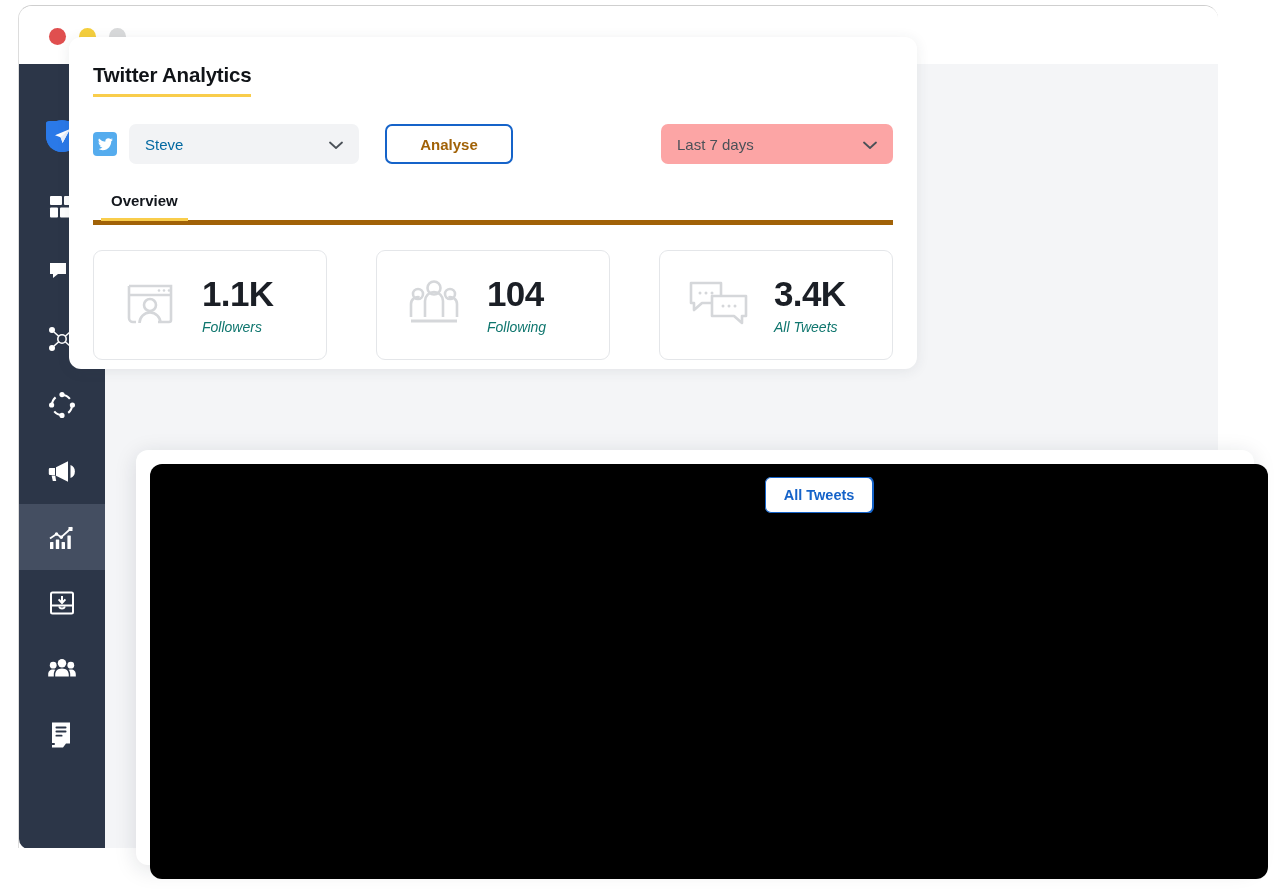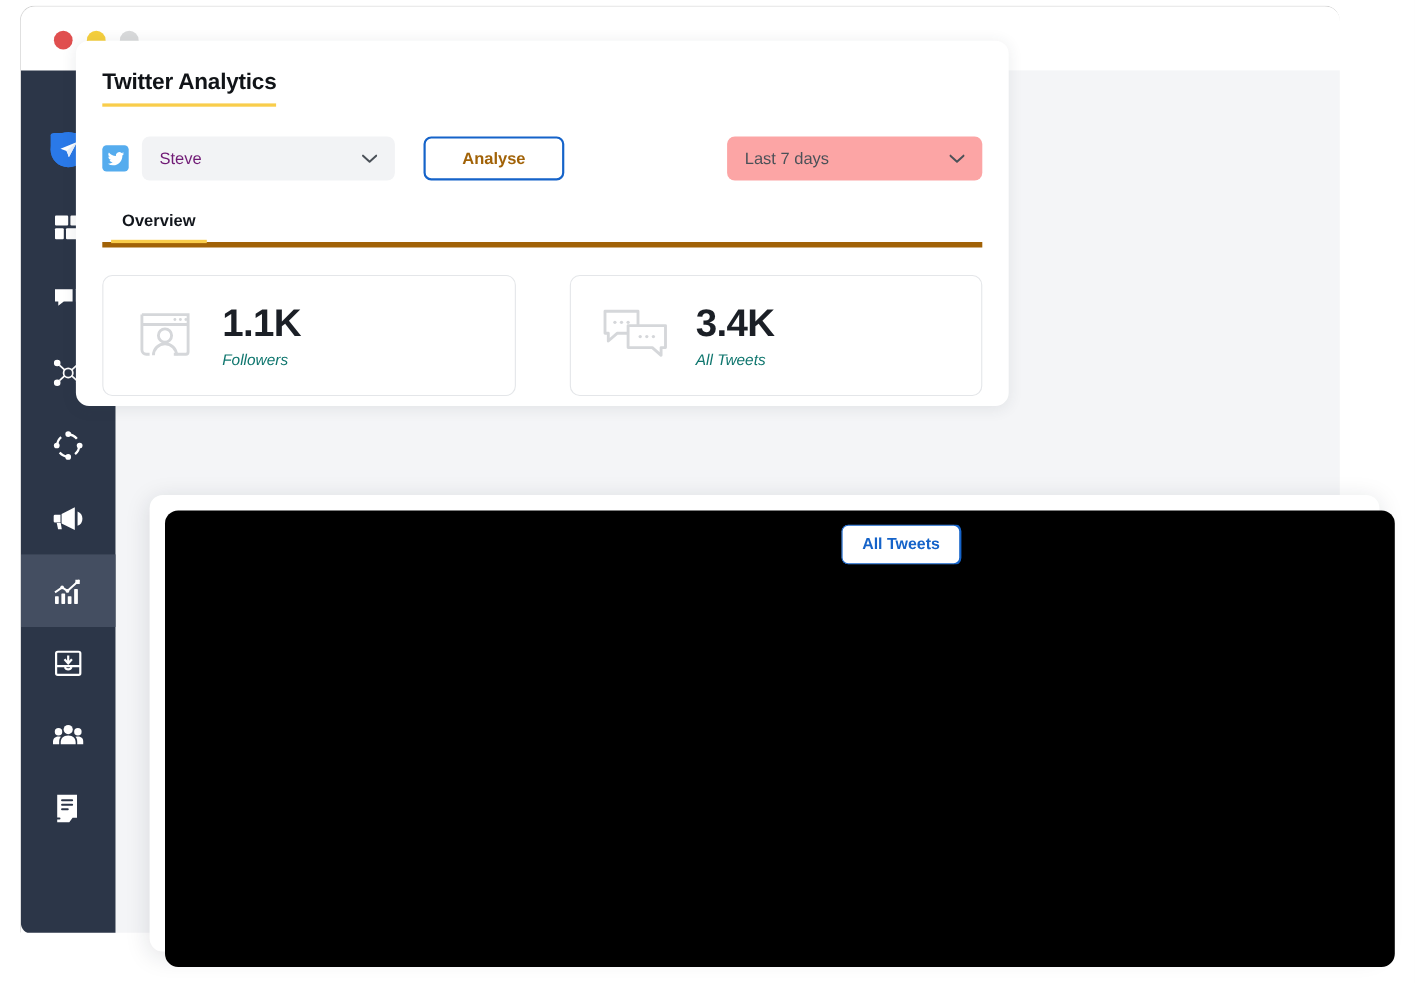--- a/index.html
+++ b/index.html
@@ -134,21 +134,21 @@
   .select-box {
     width: 230px;
     height: 40px;
     background: #f2f3f5;
     border-radius: 7px;
     display: flex;
     align-items: center;
     justify-content: space-between;
     padding: 0 16px;
     font-size: 15px;
-    color: #701a75;
+    color: #0369a1;
     cursor: pointer;
   }
   .analyse-btn {
     margin-left: 26px;
     width: 128px;
     height: 40px;
     border: 2px solid #1563c9;
     border-radius: 7px;
     background: #ffffff;
     color: #a16207;
@@ -543,20 +543,37 @@
               <circle cx="28" cy="30" r="6"></circle>
               <path d="M17.5 48 a10.5 10.5 0 0 1 21 0"></path>
             </svg>
           </span>
           <div>
             <div class="stat-val">1.1K</div>
             <div class="stat-label">Followers</div>
           </div>
         </div>
 
+        <div class="stat-card">
+          <span>
+            <svg width="58" height="52" viewBox="0 0 58 52" fill="none" stroke="#d5d7da" stroke-width="2.6">
+              <circle cx="29" cy="11" r="6.5"></circle>
+              <path d="M20 40 v-16 a9 9 0 0 1 18 0 v16"></path>
+              <circle cx="13" cy="17" r="5"></circle>
+              <path d="M6 40 v-13 a7 7 0 0 1 8.5 -6.8"></path>
+              <circle cx="45" cy="17" r="5"></circle>
+              <path d="M52 40 v-13 a7 7 0 0 0 -8.5 -6.8"></path>
+              <line x1="6" y1="44" x2="52" y2="44" stroke-width="3"></line>
+            </svg>
+          </span>
+          <div>
+            <div class="stat-val">104</div>
+            <div class="stat-label">Following</div>
+          </div>
+        </div>
 
         <div class="stat-card">
           <span>
             <svg width="62" height="52" viewBox="0 0 62 52" fill="none" stroke="#d5d7da" stroke-width="2.6" stroke-linejoin="round">
               <path d="M3 6 h30 v20 h-19 l-8 7 v-7 h-3 z"></path>
               <path d="M24 19 h34 v20 h-4 v7 l-8 -7 h-22 z" fill="#ffffff"></path>
               <circle cx="12" cy="16" r="1.5" fill="#d5d7da" stroke="none"></circle>
               <circle cx="18" cy="16" r="1.5" fill="#d5d7da" stroke="none"></circle>
               <circle cx="24" cy="16" r="1.5" fill="#d5d7da" stroke="none"></circle>
               <circle cx="35" cy="29" r="1.5" fill="#d5d7da" stroke="none"></circle>

